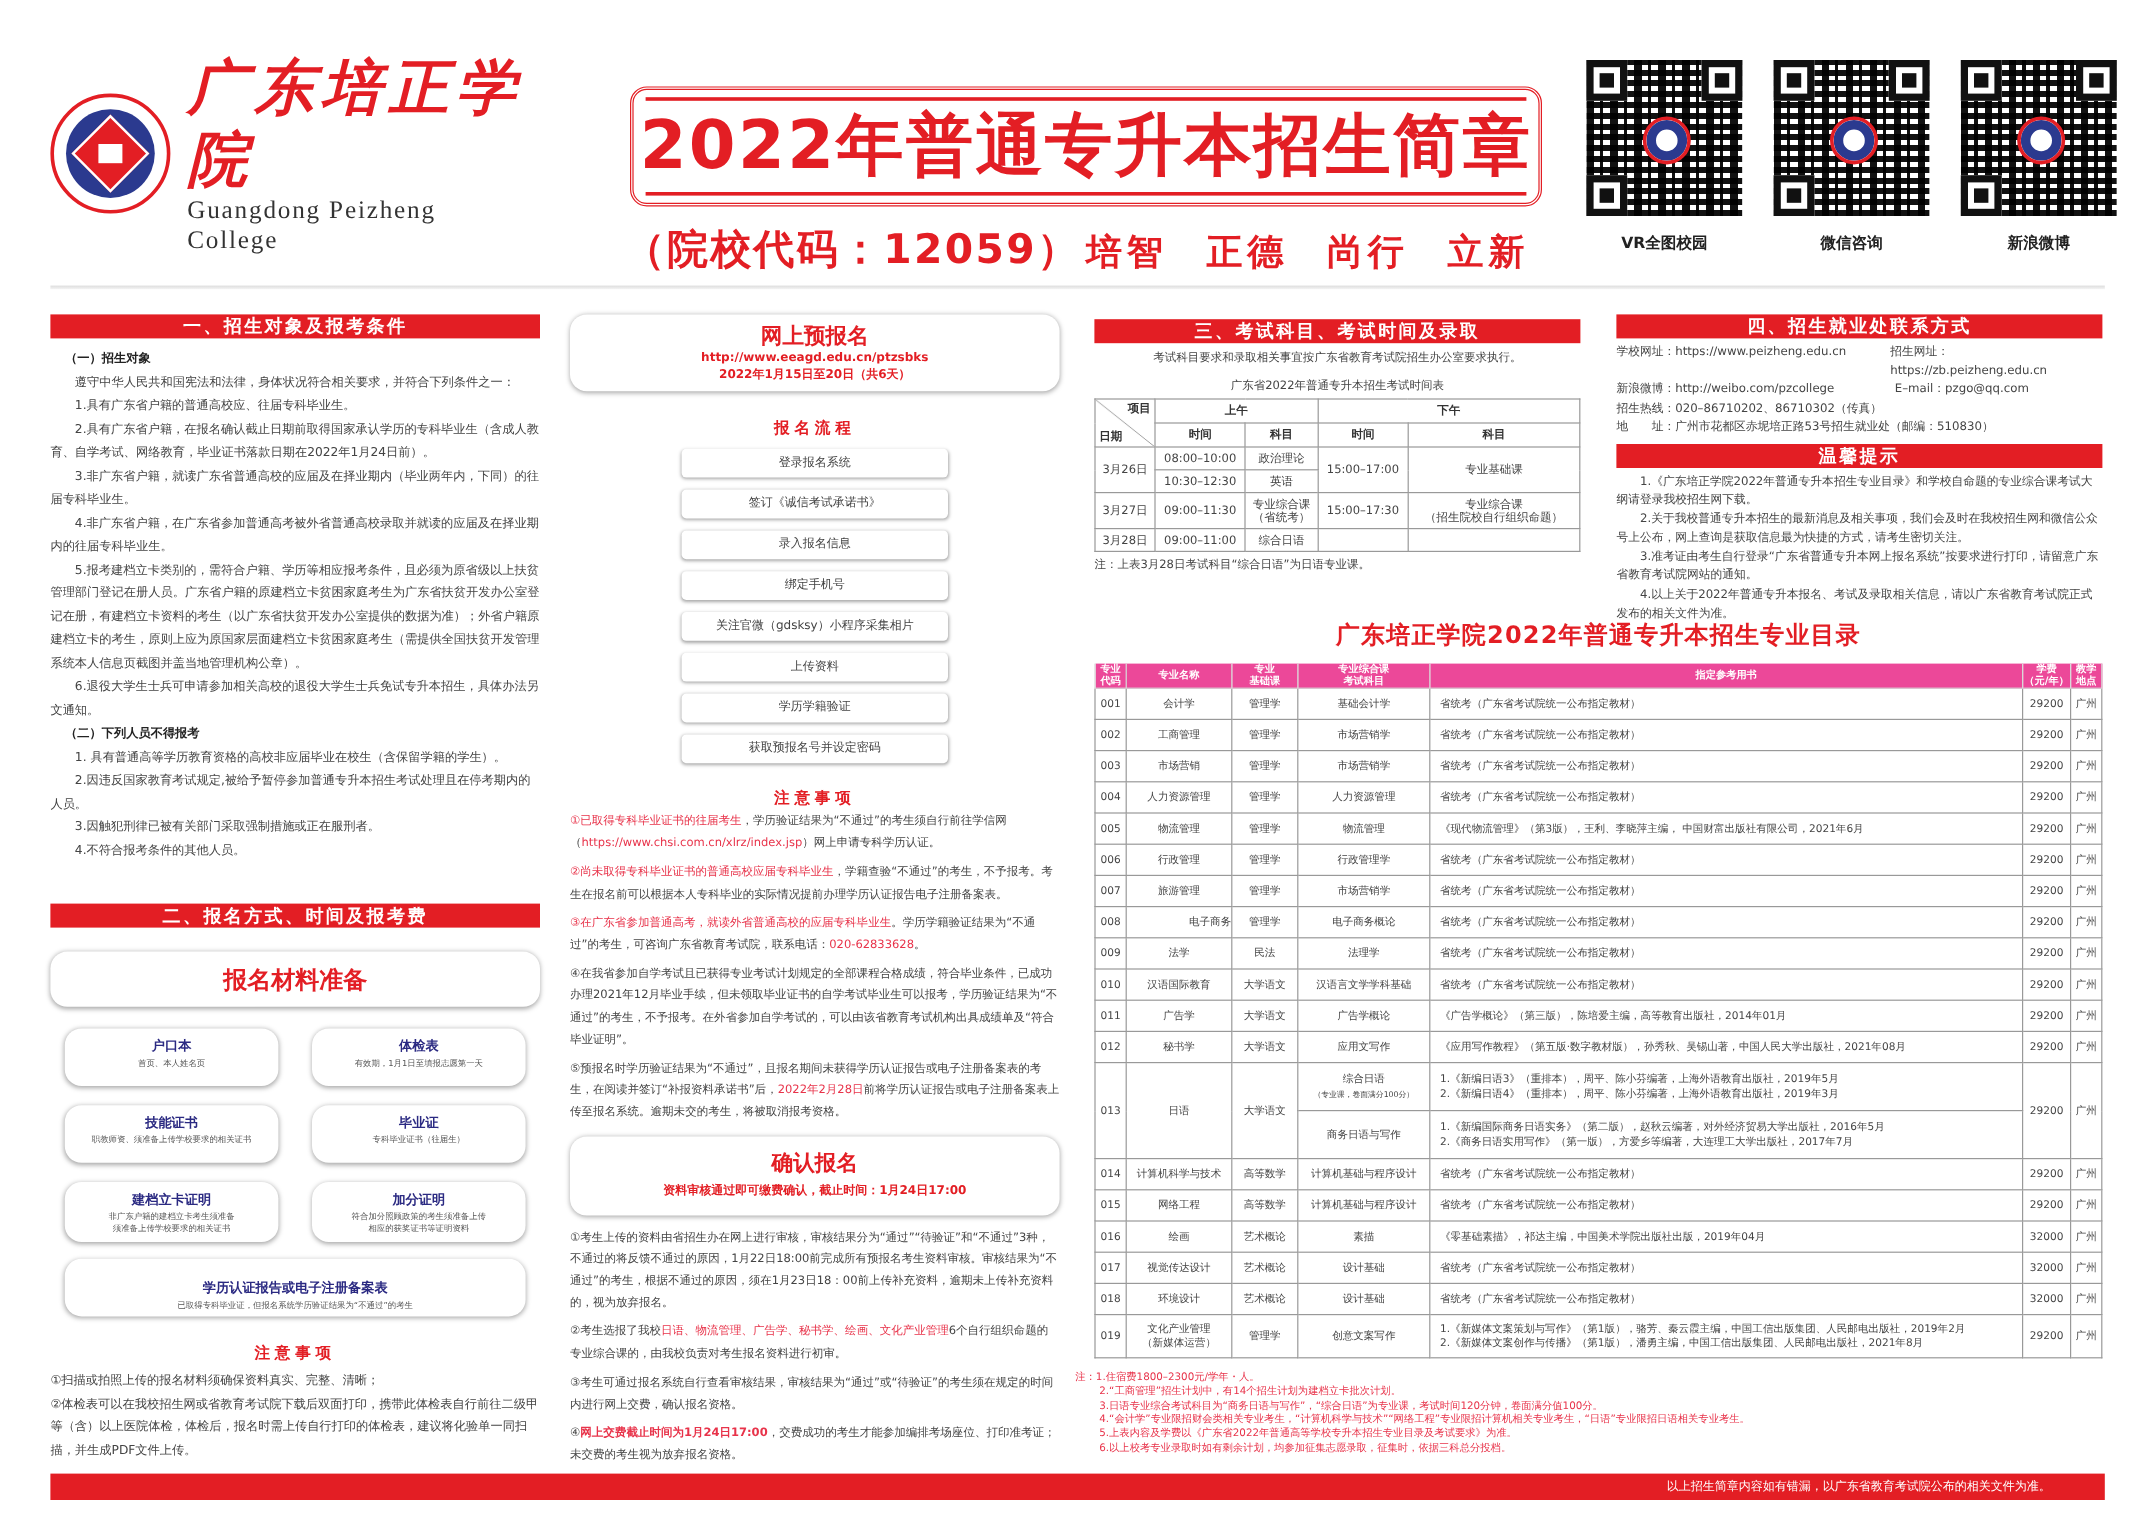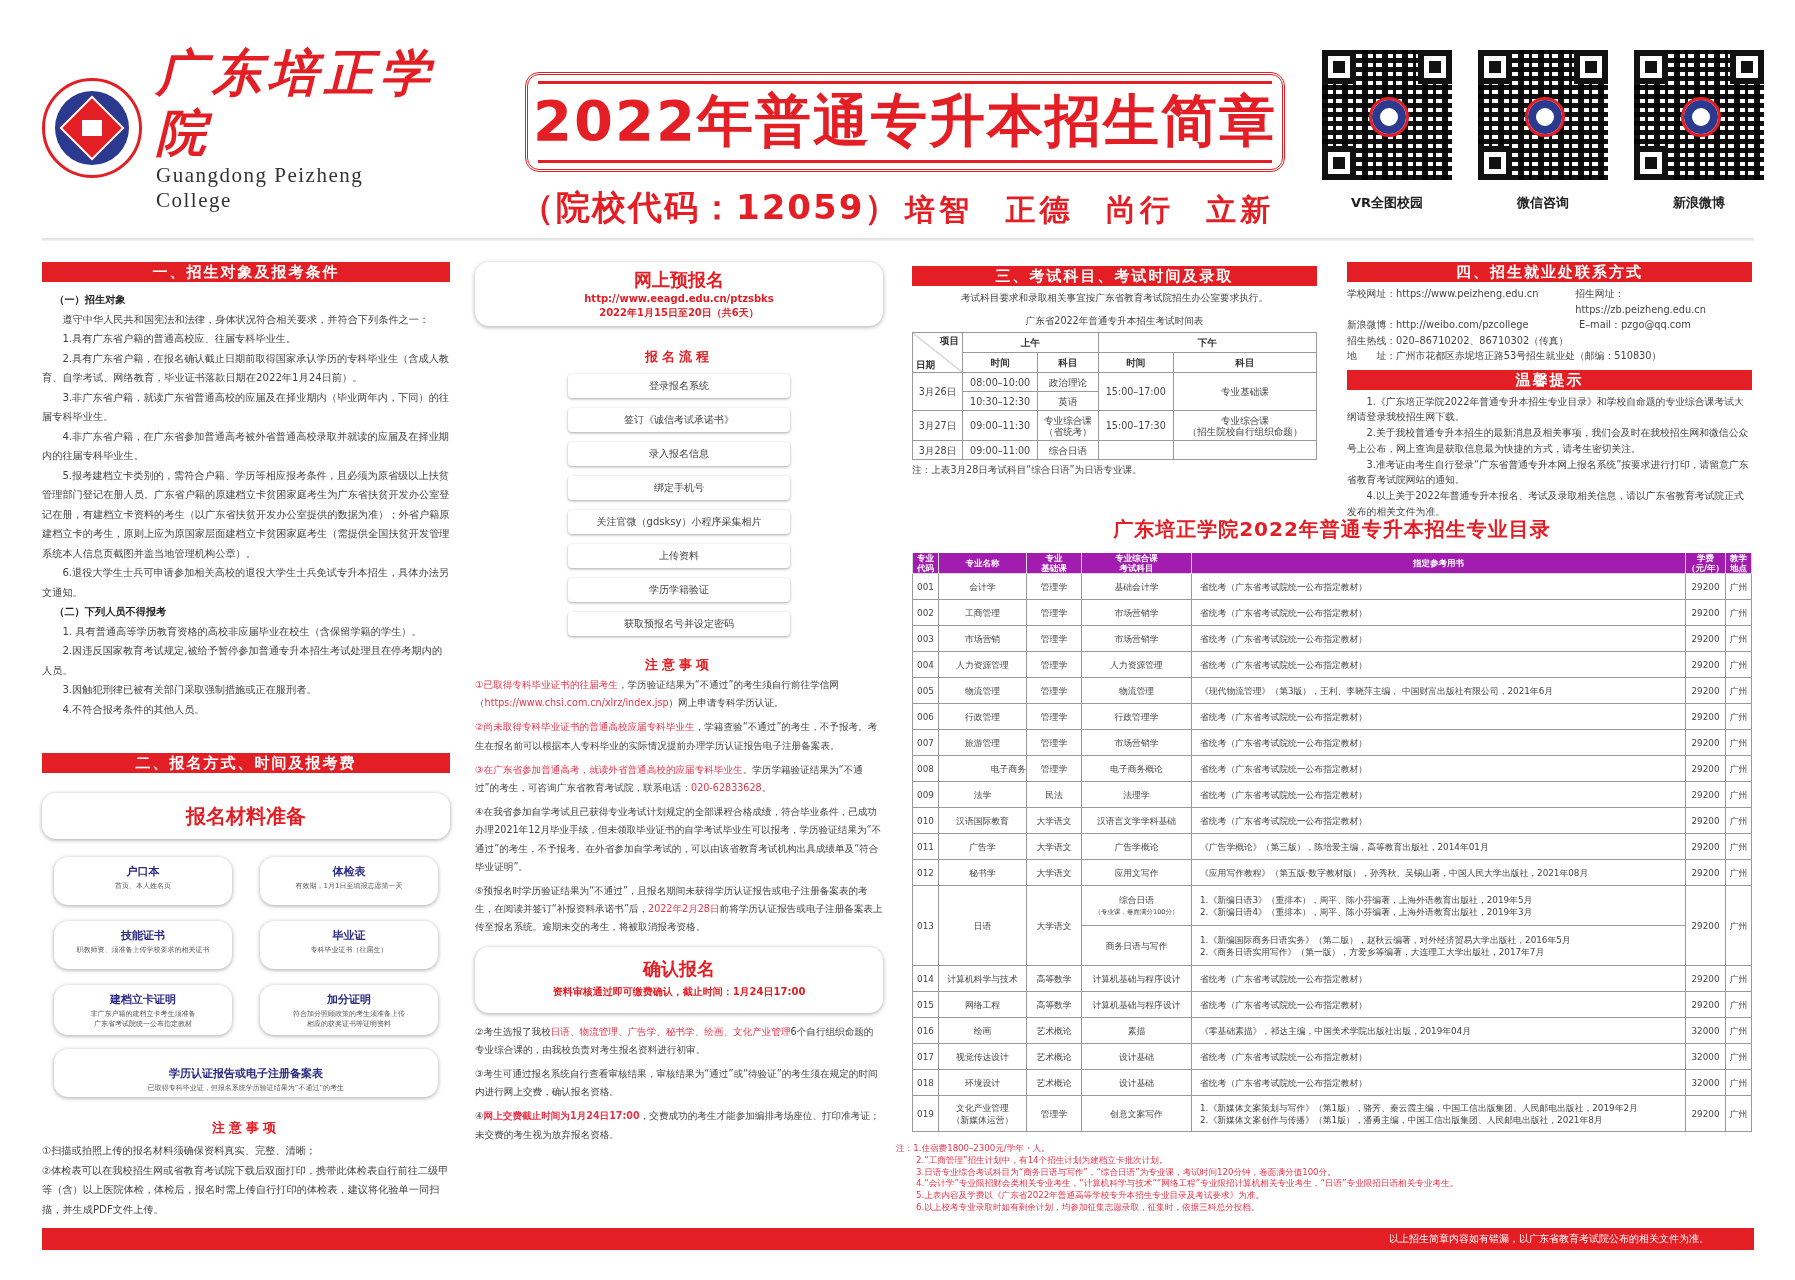--- a/index.html
+++ b/index.html
@@ -74,21 +74,21 @@
 
 .c4{left:1347px;top:262px;width:405px}
 .contact{font-size:9.8px;line-height:15.5px;color:#444;margin:4px 0 6px}
 .contact .row{display:flex}
 .contact .row span:first-child{width:232px}
 .tips{font-size:9.8px;line-height:15.8px;color:#444}
 .tips p{text-indent:2em}
 
 .mt-title{left:912px;top:516px;width:840px;text-align:center;font-size:20px;font-weight:bold;color:#e31e24;letter-spacing:1px}
 .major{left:912px;top:553px;width:840px}
-.major th{background:#a21caf;color:#fff;font-size:8.5px;line-height:10px;font-weight:bold;height:16px;border:1px solid #d8d8d8;border-top:none}
+.major th{background:#ec4899;color:#fff;font-size:8.5px;line-height:10px;font-weight:bold;height:16px;border:1px solid #d8d8d8;border-top:none}
 .major td{border:1px solid #999;font-size:8.8px;color:#444;text-align:center;height:26px;line-height:12px}
 .major td.book{text-align:left;padding-left:8px}
 .major td .small{font-size:6.5px}
 .major-notes{left:896px;top:1143px;width:840px;font-size:8.6px;line-height:11.8px;color:#e8334a}
 .major-notes div{padding-left:20px}
 .major-notes div:first-child{padding-left:0}
 .footer{left:42px;top:1228px;width:1712px;height:22px;background:#e31e24}
 .footer span{position:absolute;right:45px;top:4px;font-size:10px;color:#fff}
 </style>
 </head>
@@ -177,21 +177,21 @@
         <div class="t">技能证书</div>
         <div class="d">职教师资、须准备上传学校要求的相关证书</div>
       </div>
     <div class="card mat">
         <div class="t">毕业证</div>
         <div class="d">专科毕业证书（往届生）</div>
       </div>
     <div class="card mat" style="height:50px">
         <div class="t">建档立卡证明</div>
         <div class="d" style="white-space:pre-line">非广东户籍的建档立卡考生须准备
-广东省考试院统一公布指定教材</div>
+须准备上传学校要求的相关证书</div>
       </div>
     <div class="card mat" style="height:50px">
         <div class="t">加分证明</div>
         <div class="d" style="white-space:pre-line">符合加分照顾政策的考生须准备上传
 相应的获奖证书等证明资料</div>
       </div>
   </div>
   <div class="card mat-wide">
     <div class="mat">
         <div class="t">学历认证报告或电子注册备案表</div>
@@ -228,20 +228,21 @@
     <p><span class="hl">③在广东省参加普通高考，就读外省普通高校的应届专科毕业生</span><span>。学历学籍验证结果为“不通过”的考生，可咨询广东省教育考试院，联系电话：</span><span class="hl">020-62833628</span><span>。</span></p>
     <p>④在我省参加自学考试且已获得专业考试计划规定的全部课程合格成绩，符合毕业条件，已成功办理2021年12月毕业手续，但未领取毕业证书的自学考试毕业生可以报考，学历验证结果为“不通过”的考生，不予报考。在外省参加自学考试的，可以由该省教育考试机构出具成绩单及“符合毕业证明”。</p>
     <p><span>⑤预报名时学历验证结果为“不通过”，且报名期间未获得学历认证报告或电子注册备案表的考生，在阅读并签订“补报资料承诺书”后，</span><span class="hl">2022年2月28日</span><span>前将学历认证报告或电子注册备案表上传至报名系统。逾期未交的考生，将被取消报考资格。</span></p>
   </div>
 
   <div class="card confirm">
     <div class="t">确认报名</div>
     <div class="s">资料审核通过即可缴费确认，截止时间：1月24日17:00</div>
   </div>
   <div class="txt" style="margin-top:10px">
+    <p>①考生上传的资料由省招生办在网上进行审核，审核结果分为“通过”“待验证”和“不通过”3种，不通过的将反馈不通过的原因，1月22日18:00前完成所有预报名考生资料审核。审核结果为“不通过”的考生，根据不通过的原因，须在1月23日18：00前上传补充资料，逾期未上传补充资料的，视为放弃报名。</p>
     <p><span>②考生选报了我校</span><span class="hl">日语、物流管理、广告学、秘书学、绘画、文化产业管理</span><span>6个自行组织命题的专业综合课的，由我校负责对考生报名资料进行初审。</span></p>
     <p>③考生可通过报名系统自行查看审核结果，审核结果为“通过”或“待验证”的考生须在规定的时间内进行网上交费，确认报名资格。</p>
     <p><span>④</span><span class="hl" style="font-weight:bold">网上交费截止时间为1月24日17:00</span><span>，交费成功的考生才能参加编排考场座位、打印准考证；未交费的考生视为放弃报名资格。</span></p>
   </div>
 </div>
 
 <div class="abs c3">
   <div class="bar">三、考试科目、考试时间及录取</div>
   <div class="intro">考试科目要求和录取相关事宜按广东省教育考试院招生办公室要求执行。</div>
   <div class="cap">广东省2022年普通专升本招生考试时间表</div>

